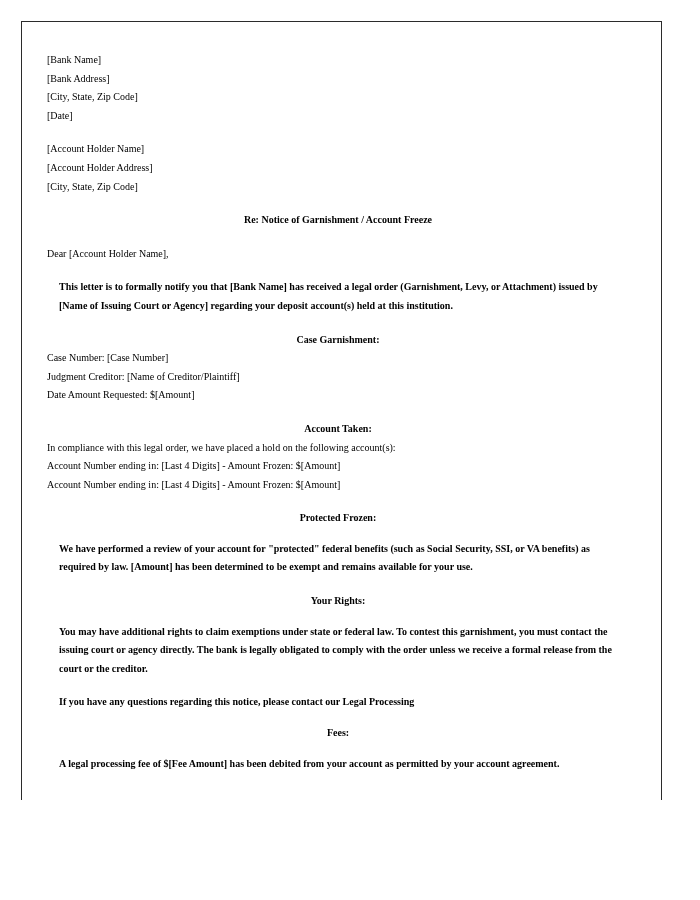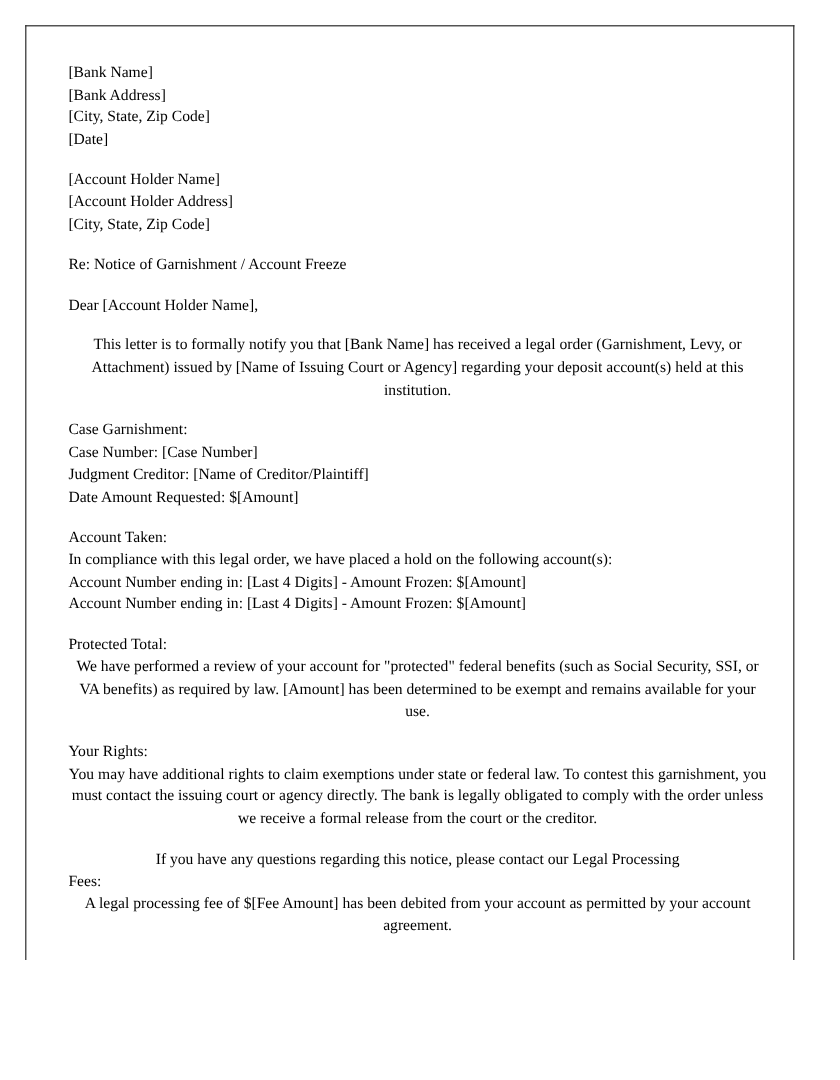--- a/index.html
+++ b/index.html
@@ -26,42 +26,44 @@
     border-top: 1.5px solid #2b2b2b;
     border-left: 1.5px solid #2b2b2b;
     border-right: 1.5px solid #2b2b2b;
     border-bottom: none;
     box-sizing: border-box;
     overflow: hidden;
   }
 
   #letter-body {
     position: absolute;
-    left: 35px;
+    left: 25px;
     top: 29px;
     width: 582px;
-    font-size: 13px;
+    font-size: 10px;
     line-height: 18.6px;
   }
 
   .block {
     margin: 0 0 15px 0;
   }
   .block.tight {
     margin-bottom: 0;
   }
   .line {
     white-space: normal;
   }
   .heading {
-    font-weight: normal;
+    font-weight: bold;
+    text-align: center;
   }
   .para {
-    margin: 0;
-    text-align: center;
+    margin: 12px;
+    text-align: left;
+    font-weight: bold;
   }
 </style>
 </head>
 <body>
 
 <div id="page-sheet">
   <div id="letter-body">
 
     <div class="block">
       <div class="line">[Bank Name]</div>
@@ -96,21 +98,21 @@
     </div>
 
     <div class="block">
       <div class="line heading">Account Taken:</div>
       <div class="line">In compliance with this legal order, we have placed a hold on the following account(s):</div>
       <div class="line">Account Number ending in: [Last 4 Digits] - Amount Frozen: $[Amount]</div>
       <div class="line">Account Number ending in: [Last 4 Digits] - Amount Frozen: $[Amount]</div>
     </div>
 
     <div class="block">
-      <div class="line heading">Protected Total:</div>
+      <div class="line heading">Protected Frozen:</div>
       <p class="para">We have performed a review of your account for "protected" federal benefits (such as Social Security, SSI, or VA benefits) as required by law. [Amount] has been determined to be exempt and remains available for your use.</p>
     </div>
 
     <div class="block">
       <div class="line heading">Your Rights:</div>
       <p class="para">You may have additional rights to claim exemptions under state or federal law. To contest this garnishment, you must contact the issuing court or agency directly. The bank is legally obligated to comply with the order unless we receive a formal release from the court or the creditor.</p>
     </div>
 
     <div class="block tight">
       <p class="para">If you have any questions regarding this notice, please contact our Legal Processing</p>

